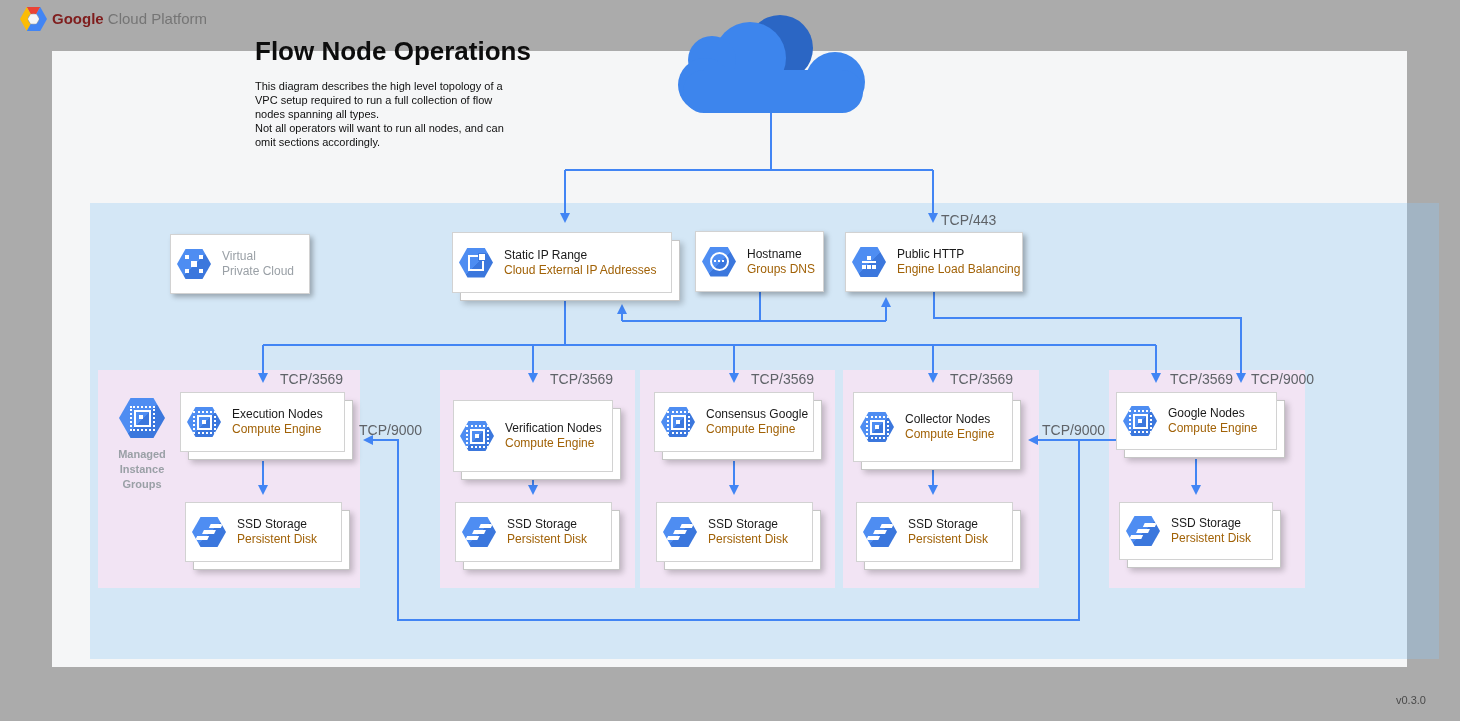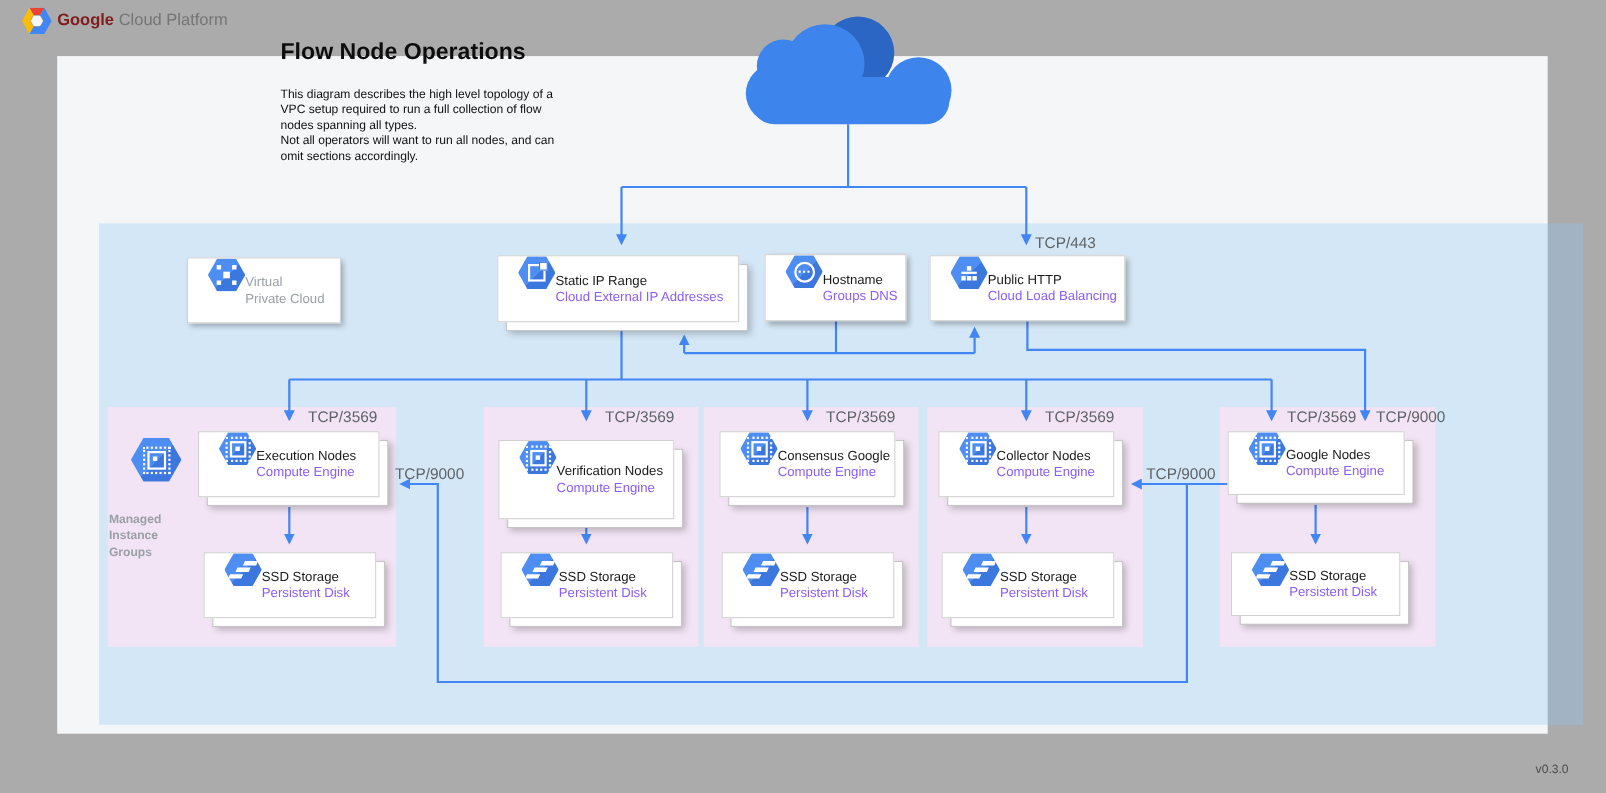--- a/index.html
+++ b/index.html
@@ -3,26 +3,26 @@
 <meta charset="utf-8">
 <style>
   html,body{margin:0;padding:0}
   #page{position:relative;width:1460px;height:721px;background:#ababab;
         font-family:"Liberation Sans",sans-serif;overflow:hidden}
   .canvas{position:absolute;left:52px;top:51px;width:1355px;height:616px;background:#f5f6f7}
   .vpc-region{position:absolute;left:90px;top:203px;width:1349px;height:456px;
         background:rgba(144,198,246,0.32)}
   .group{position:absolute;background:#f2e4f4}
   .card{position:absolute;background:#fff;border:1px solid #d2d2d2;box-sizing:border-box;
-        display:flex;padding:0 18px;
+        display:flex;align-items:center;gap:11px;padding:0 6px;
         box-shadow:3px 3px 5px rgba(0,0,0,.28)}
   .card.stacked{box-shadow:8px 8px 0 -1px #fff,8px 8px 0 0 #c6c6c6,11px 11px 6px rgba(0,0,0,.22)}
   .ct{display:flex;flex-direction:column;justify-content:center;line-height:15px}
   .ct .t{font-size:12px;font-weight:normal;color:#1a1a1a;white-space:nowrap}
-  .ct .s{font-size:12px;color:#8b5cf6;white-space:nowrap}
+  .ct .s{font-size:12px;color:#a16207;white-space:nowrap}
   .ct .s2{font-size:12px;color:#9aa0a6;white-space:nowrap;line-height:15px}
   .hex{width:34px;height:30px;flex:none;
        background:linear-gradient(135deg,#4e8df2 52%,#3b77dd 52%);
        clip-path:polygon(25% 0,75% 0,100% 50%,75% 100%,25% 100%,0 50%);
        display:flex;align-items:center;justify-content:center}
   .hex.big{width:46px;height:40px}
   
   .g-vpc{width:6px;height:6px;background:#fff;
          box-shadow:-7px -7px 0 -1px #fff,7px -7px 0 -1px #fff,-7px 7px 0 -1px #fff,7px 7px 0 -1px #fff}
   .g-ip{width:12px;height:12px;border:2px solid #fff;position:relative}
@@ -36,27 +36,27 @@
   .g-lb::after{content:"";position:absolute;left:5px;top:0;width:4px;height:4px;background:#fff;
          box-shadow:-5px 9px 0 #fff,0 9px 0 #fff,5px 9px 0 #fff}
   .g-chip{width:11px;height:11px;border:2px solid #fff;outline:2px dotted #fff;outline-offset:2px;
          position:relative}
   .g-chip::after{content:"";position:absolute;left:3.5px;top:3.5px;width:4px;height:4px;background:#fff}
   .g-chip.lg{width:13px;height:13px}
   .g-disk{width:12px;height:4px;background:#fff;transform:skewX(-25deg);
          box-shadow:4px -6px 0 #fff,-4px 6px 0 #fff}
   .port-label{position:absolute;font-size:14px;color:#5f6368;white-space:nowrap}
   .edge{stroke:#4285f4;stroke-width:2;fill:none}
-  #title{position:absolute;left:255px;top:36px;font-size:21px;font-weight:bold;color:#0d0d0d}
+  #title{position:absolute;left:255px;top:36px;font-size:26px;font-weight:bold;color:#0d0d0d}
   #desc{position:absolute;left:255px;top:79px;width:280px;font-size:11px;line-height:14px;
         color:#101010;white-space:pre-line}
   #brand{position:absolute;left:52px;top:10px;font-size:15px;color:#757575}
   #brand b{color:#7f1d1d}
   #version{position:absolute;left:1396px;top:694px;font-size:11px;color:#4a4a4a}
-  #mig-label{position:absolute;left:99px;top:465px;width:86px;text-align:left;
+  #mig-label{position:absolute;left:99px;top:447px;width:86px;text-align:center;
         font-size:11px;font-weight:bold;color:#9aa0a6;line-height:15px}
   svg.abs{position:absolute;pointer-events:none}
 </style>
 </head>
 <body>
 
 <div id="page">
 
   <div class="canvas"></div>
 
@@ -163,21 +163,21 @@
       <div class="s">Groups DNS</div>
     </div>
   </div>
 
   <div class="card" style="left:845px;top:232px;width:178px;height:60px">
     <div class="hex">
         <div class="g-lb"></div>
       </div>
     <div class="ct">
       <div class="t">Public HTTP</div>
-      <div class="s">Cloud Load Balancing</div>
+      <div class="s">Engine Load Balancing</div>
     </div>
   </div>
 
   <div class="hex big abs" style="position:absolute;left:119px;top:398px">
       <div class="g-chip lg"></div>
     </div>
   <div id="mig-label">
     <div>Managed</div>
     <div>Instance</div>
     <div>Groups</div>
@@ -203,21 +203,21 @@
   </div>
   <div class="card stacked" style="left:654px;top:392px;width:160px;height:60px">
     <div class="hex">
         <div class="g-chip"></div>
       </div>
     <div class="ct">
         <div class="t">Consensus Google</div>
     <div class="s">Compute Engine</div>
       </div>
   </div>
-  <div class="card stacked" style="left:853px;top:392px;width:160px;height:60px">
+  <div class="card stacked" style="left:853px;top:392px;width:160px;height:70px">
     <div class="hex">
         <div class="g-chip"></div>
       </div>
     <div class="ct">
         <div class="t">Collector Nodes</div>
     <div class="s">Compute Engine</div>
       </div>
   </div>
   <div class="card stacked" style="left:1116px;top:392px;width:161px;height:58px">
     <div class="hex">

